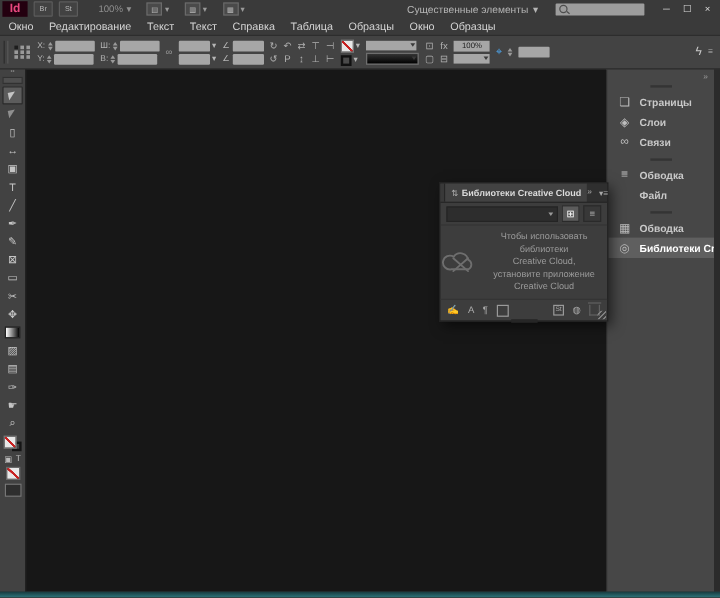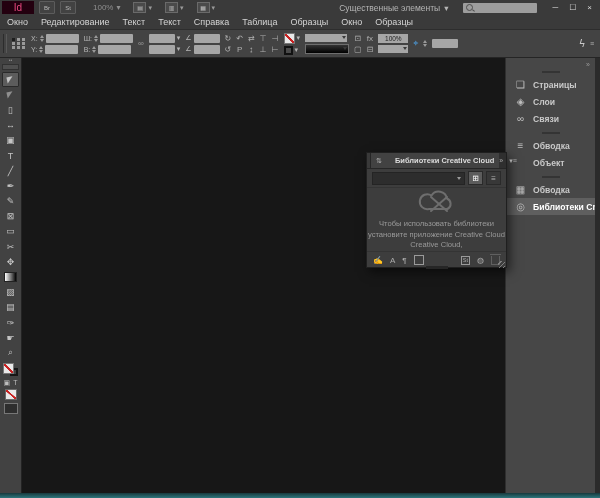--- a/index.html
+++ b/index.html
@@ -2,21 +2,21 @@
 <html><head>
 <meta charset="utf-8">
 <style>
   html,body{margin:0;padding:0;width:600px;height:498px;overflow:hidden;
     background:#3a3a3a;font-family:"Liberation Sans",sans-serif;color:#c9c9c9;
     -webkit-user-select:none;user-select:none;position:relative}
 
   
   .titlebar{position:absolute;top:0;left:0;right:0;height:15px;background:#3a3a3a;
     display:flex;align-items:center;gap:5px;padding-left:2px}
-  .idlogo{width:32px;height:13px;background:#23000f;color:#e9487f;font-weight:normal;
+  .idlogo{width:21px;height:13px;background:#23000f;color:#e9487f;font-weight:bold;
     font-size:10px;display:flex;align-items:center;justify-content:center;letter-spacing:0}
   .minibtn{width:14px;height:11px;border:1px solid #5c5c5c;background:#424242;
     font-size:6px;color:#b8b8b8;display:flex;align-items:center;justify-content:center;border-radius:1px}
   .zoomsel{font-size:8px;color:#8f8f8f;margin-left:12px;display:flex;gap:3px;align-items:center}
   .viewbtn{display:flex;align-items:center;gap:2px;margin-left:8px;font-size:7px;color:#9a9a9a}
   .viewbtn .vicon{width:11px;height:9px;border:1px solid #6a6a6a;background:#4a4a4a;display:flex;
     align-items:center;justify-content:center;font-size:6px;color:#c2c2c2}
   .workspace{margin-left:auto;font-size:8.5px;color:#b5b5b5;display:flex;gap:4px;align-items:center}
   .searchbox{width:68px;height:10px;background:#9d9d9d;border-radius:1px;display:flex;
     align-items:center;padding:0 3px;margin:0 10px;gap:2px}
@@ -102,33 +102,33 @@
     background:linear-gradient(#17393d,#2e767c)}
 
   
   .ccpanel{position:absolute;left:366px;top:152px;width:139px;height:114px;background:#3d3d3d;
     border:1px solid #1f1f1f;box-shadow:3px 4px 10px rgba(0,0,0,.55);z-index:10;
     display:flex;flex-direction:column}
   .cchdr{height:15px;background:#2f2f2f;display:flex;align-items:stretch;
     border-bottom:1px solid #262626;flex:none}
   .tabpart{width:17px;background:#393939;border-right:1px solid #262626;color:#a8a8a8;
     font-size:7.5px;display:flex;align-items:center;padding-left:3px;overflow:hidden;white-space:nowrap}
-  .tabact{display:flex;align-items:center;gap:13px;padding:0 5px;background:#424242;
+  .tabact{display:flex;align-items:center;gap:3px;padding:0 5px;background:#424242;
     font-size:7.5px;font-weight:bold;color:#dcdcdc;white-space:nowrap}
   .tabact .ticon{font-size:7px;font-weight:normal;color:#b0b0b0}
   .hdrright{margin-left:auto;display:flex;align-items:center;gap:6px;padding-right:4px;
     color:#a8a8a8;font-size:7px}
   .cctb{height:18px;display:flex;align-items:center;gap:3px;padding:0 5px;
     border-bottom:1px solid #343434;flex:none}
   .combo{flex:1;height:11px;background:#2d2d2d;border:1px solid #242424;position:relative}
   .combo .dcar{border-top-color:#9a9a9a;top:4px;right:3px}
   .vbtn2{width:13px;height:12px;display:flex;align-items:center;justify-content:center;
     font-size:8px;color:#b5b5b5;background:#383838;border:1px solid #2a2a2a}
   .vbtn2.active{background:#5c5c5c;color:#fff}
-  .ccbody{flex:1;display:flex;flex-direction:column;align-items:center;justify-content:center;gap:3px}
+  .ccbody{flex:1;display:flex;flex-direction:row;align-items:center;justify-content:center;gap:3px}
   .ccmsg{font-size:7.6px;color:#9a9a9a;text-align:center;line-height:1.4}
   .ccfoot{height:17px;border-top:1px solid #343434;display:flex;align-items:center;gap:7px;
     padding:0 6px;color:#ababab;font-size:8px;flex:none;position:relative}
   .ccfoot .sp{flex:1}
   .stbox{border:1px solid #9a9a9a;font-size:5.5px;padding:0 1px;line-height:7px;height:7px}
   .swsq{width:8px;height:8px;border:1px solid #9a9a9a;background:#3d3d3d}
   .trash{width:7px;height:8px;border:1px solid #7d7d7d;border-top:none;position:relative;opacity:.55}
   .trash::before{content:"";position:absolute;top:-2px;left:-2px;right:-2px;height:1px;background:#7d7d7d}
   .gripcorner{position:absolute;right:1px;bottom:1px;width:7px;height:7px;
     background:repeating-linear-gradient(135deg,transparent 0 2px,#808080 2px 3px)}
@@ -410,21 +410,21 @@
       </div>
     </div>
     <div class="dgroup">
       <div class="dockbar"></div>
       <div class="ditem">
         <span class="dicon">≡</span>
         <span>Обводка</span>
       </div>
       <div class="ditem">
         <span class="dicon"><span class="colorwheel"></span></span>
-        <span>Объект</span>
+        <span>Файл</span>
       </div>
     </div>
     <div class="dgroup">
       <div class="dockbar"></div>
       <div class="ditem">
         <span class="dicon">▦</span>
         <span>Обводка</span>
       </div>
       <div class="ditem active">
         <span class="dicon">◎</span>
@@ -459,22 +459,22 @@
   <div class="ccbody">
     <svg width="40" height="28" viewBox="0 0 40 28">
       <g fill="none" stroke="#6e6e6e" stroke-width="2" stroke-linecap="round">
         <path d="M12 21 A 7.5 7.5 0 1 1 14.5 7.5 A 8.5 8.5 0 0 1 30 10.5 A 5.8 5.8 0 0 1 30.5 21 Z"></path>
         <line x1="14" y1="9" x2="30" y2="23"></line>
         <line x1="30" y1="9" x2="14" y2="23"></line>
       </g>
     </svg>
     <div class="ccmsg">
       <div>Чтобы использовать библиотеки</div>
+      <div>Creative Cloud,</div>
       <div>установите приложение Creative Cloud</div>
-      <div>Creative Cloud,</div>
     </div>
   </div>
   <div class="ccfoot">
     <span>✍</span>
     <span>А</span>
     <span>¶</span>
     <span class="swsq"></span>
     <span class="sp"></span>
     <span class="stbox">St</span>
     <span>◍</span>

